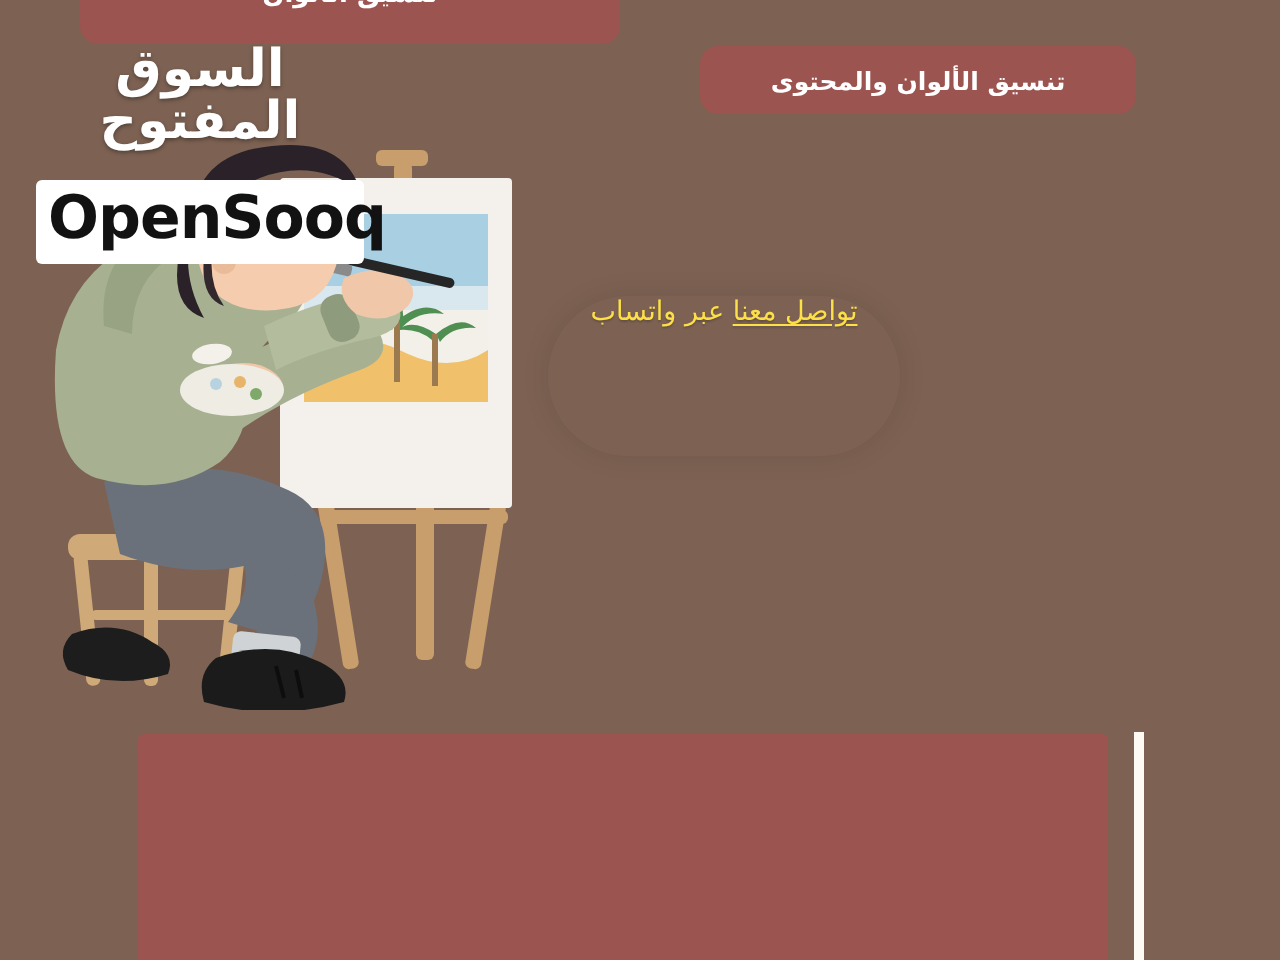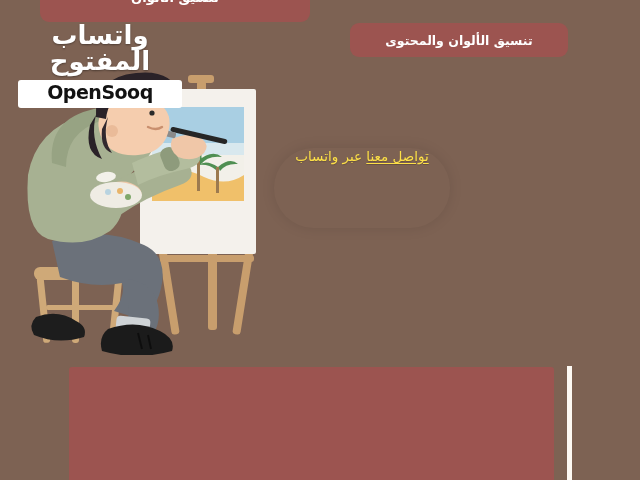--- a/index.html
+++ b/index.html
@@ -111,24 +111,24 @@
     font-size: 26px;
     font-weight: bold;
     color: #ffffff;
     direction: rtl;
     text-align: center;
     line-height: 1;
     letter-spacing: -1px;
     text-shadow: 0 1px 2px rgba(0,0,0,.35);
   }
   #watermark .wm-en {
-    margin-top: 6px;
+    margin-top: 16px;
     background: #ffffff;
     color: #121212;
-    font-size: 19px;
+    font-size: 30px;
     font-weight: bold;
     text-align: center;
     line-height: 1.25;
     border-radius: 3px;
     padding: 1px 6px 3px 6px;
     letter-spacing: -0.5px;
   }
 
   
   #illustration {
@@ -242,17 +242,17 @@
   </div>
 
 
   <div class="banner" id="banner-bottom">
     <span></span>
   </div>
 
   <div id="vertical-rule"></div>
 
   <div id="watermark">
-    <div class="wm-ar">واتساب المفتوح</div>
+    <div class="wm-ar">السوق المفتوح</div>
     <div class="wm-en">OpenSooq</div>
   </div>
 
 </div>
 
 </body></html>

